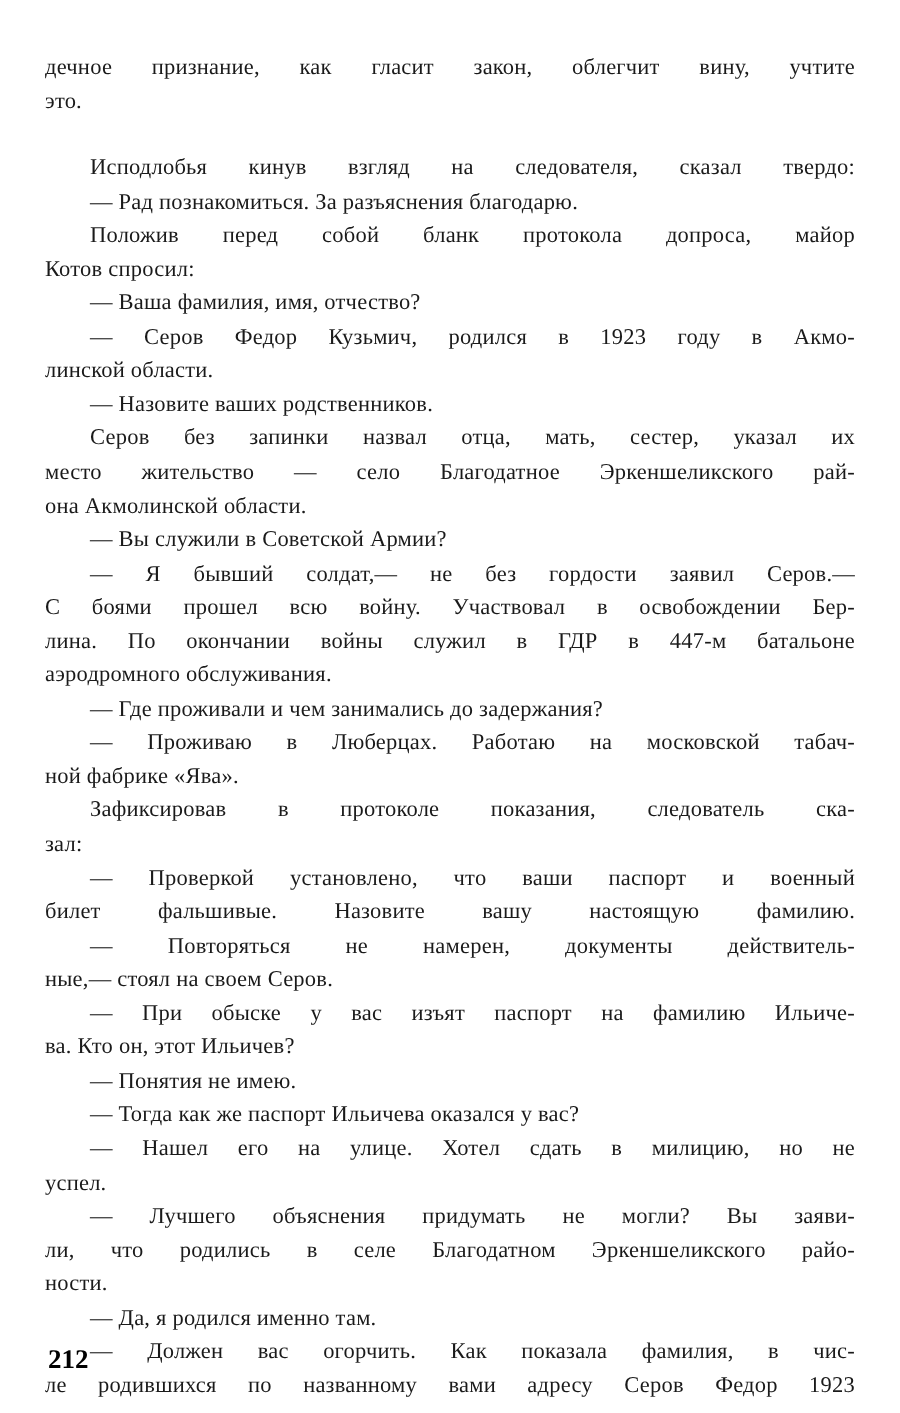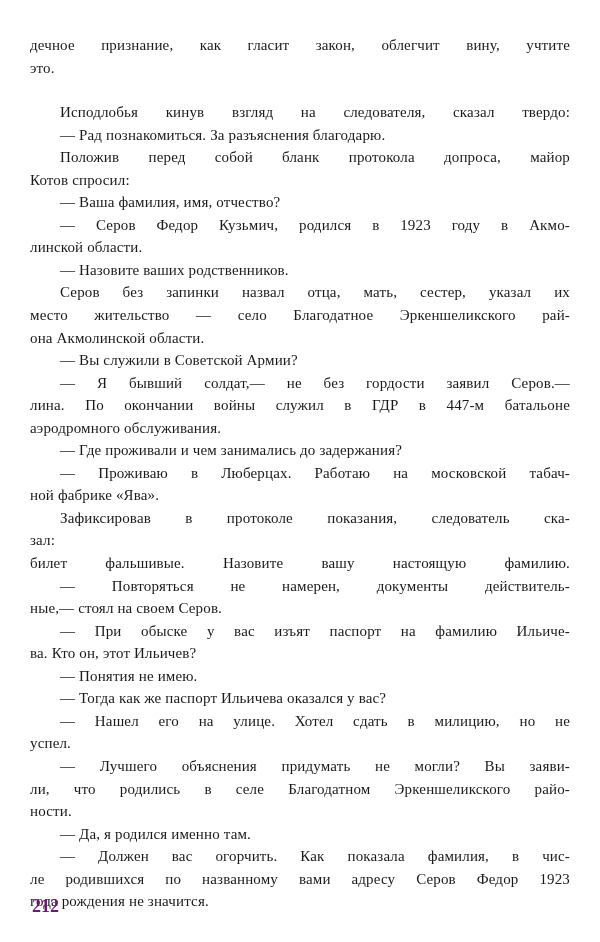--- a/index.html
+++ b/index.html
@@ -35,21 +35,21 @@
     .line.indent {
       padding-left: 30px;
     }
     .page-number {
       position: absolute;
       left: 32px;
       top: 896px;
       font-size: 18px;
       font-family: "Liberation Serif", "DejaVu Serif", serif;
       font-weight: bold;
-      color: #701a75;
+      color: #000000;
     }
   </style>
 </head>
 <body>
 
 <div class="page" id="page-body">
     <div class="line justify" style="white-space: normal; overflow: hidden;">дечное признание, как гласит закон, облегчит вину,  учтите</div>
     <div class="line">это.</div>
     <div class="line indent justify" style="white-space: normal; overflow: hidden; margin-top: 22px;">Исподлобья кинув взгляд на следователя, сказал твердо:</div>
     <div class="line indent">— Рад познакомиться. За разъяснения благодарю.</div>
@@ -57,27 +57,29 @@
     <div class="line">Котов спросил:</div>
     <div class="line indent">— Ваша фамилия, имя, отчество?</div>
     <div class="line indent justify" style="white-space: normal; overflow: hidden;">— Серов Федор Кузьмич, родился в 1923 году в  Акмо-</div>
     <div class="line">линской области.</div>
     <div class="line indent">— Назовите ваших родственников.</div>
     <div class="line indent justify" style="white-space: normal; overflow: hidden;">Серов  без запинки  назвал отца, мать, сестер, указал их</div>
     <div class="line justify" style="white-space: normal; overflow: hidden;">место жительство — село Благодатное Эркеншеликского рай-</div>
     <div class="line">она  Акмолинской области.</div>
     <div class="line indent">— Вы служили в Советской Армии?</div>
     <div class="line indent justify" style="white-space: normal; overflow: hidden;">— Я бывший солдат,— не без гордости  заявил  Серов.—</div>
+    <div class="line justify" style="white-space: normal; overflow: hidden;">С боями прошел всю войну. Участвовал в освобождении Бер-</div>
     <div class="line justify" style="white-space: normal; overflow: hidden;">лина. По окончании войны служил в ГДР в 447-м батальоне</div>
     <div class="line">аэродромного обслуживания.</div>
     <div class="line indent">— Где проживали и чем занимались до задержания?</div>
     <div class="line indent justify" style="white-space: normal; overflow: hidden;">— Проживаю в Люберцах. Работаю на московской табач-</div>
     <div class="line">ной фабрике «Ява».</div>
     <div class="line indent justify" style="white-space: normal; overflow: hidden;">Зафиксировав в протоколе показания, следователь  ска-</div>
     <div class="line">зал:</div>
+    <div class="line indent justify" style="white-space: normal; overflow: hidden;">— Проверкой установлено, что ваши паспорт и военный</div>
     <div class="line justify" style="white-space: normal; overflow: hidden;">билет фальшивые. Назовите вашу настоящую фамилию.</div>
     <div class="line indent justify" style="white-space: normal; overflow: hidden;">— Повторяться  не  намерен,  документы  действитель-</div>
     <div class="line">ные,— стоял на своем Серов.</div>
     <div class="line indent justify" style="white-space: normal; overflow: hidden;">— При обыске у вас изъят паспорт на фамилию Ильиче-</div>
     <div class="line">ва. Кто он, этот Ильичев?</div>
     <div class="line indent">— Понятия не имею.</div>
     <div class="line indent">— Тогда как же паспорт Ильичева оказался у вас?</div>
     <div class="line indent justify" style="white-space: normal; overflow: hidden;">— Нашел его на улице. Хотел сдать в милицию, но не</div>
     <div class="line">успел.</div>
     <div class="line indent justify" style="white-space: normal; overflow: hidden;">— Лучшего объяснения придумать не могли? Вы заяви-</div>

